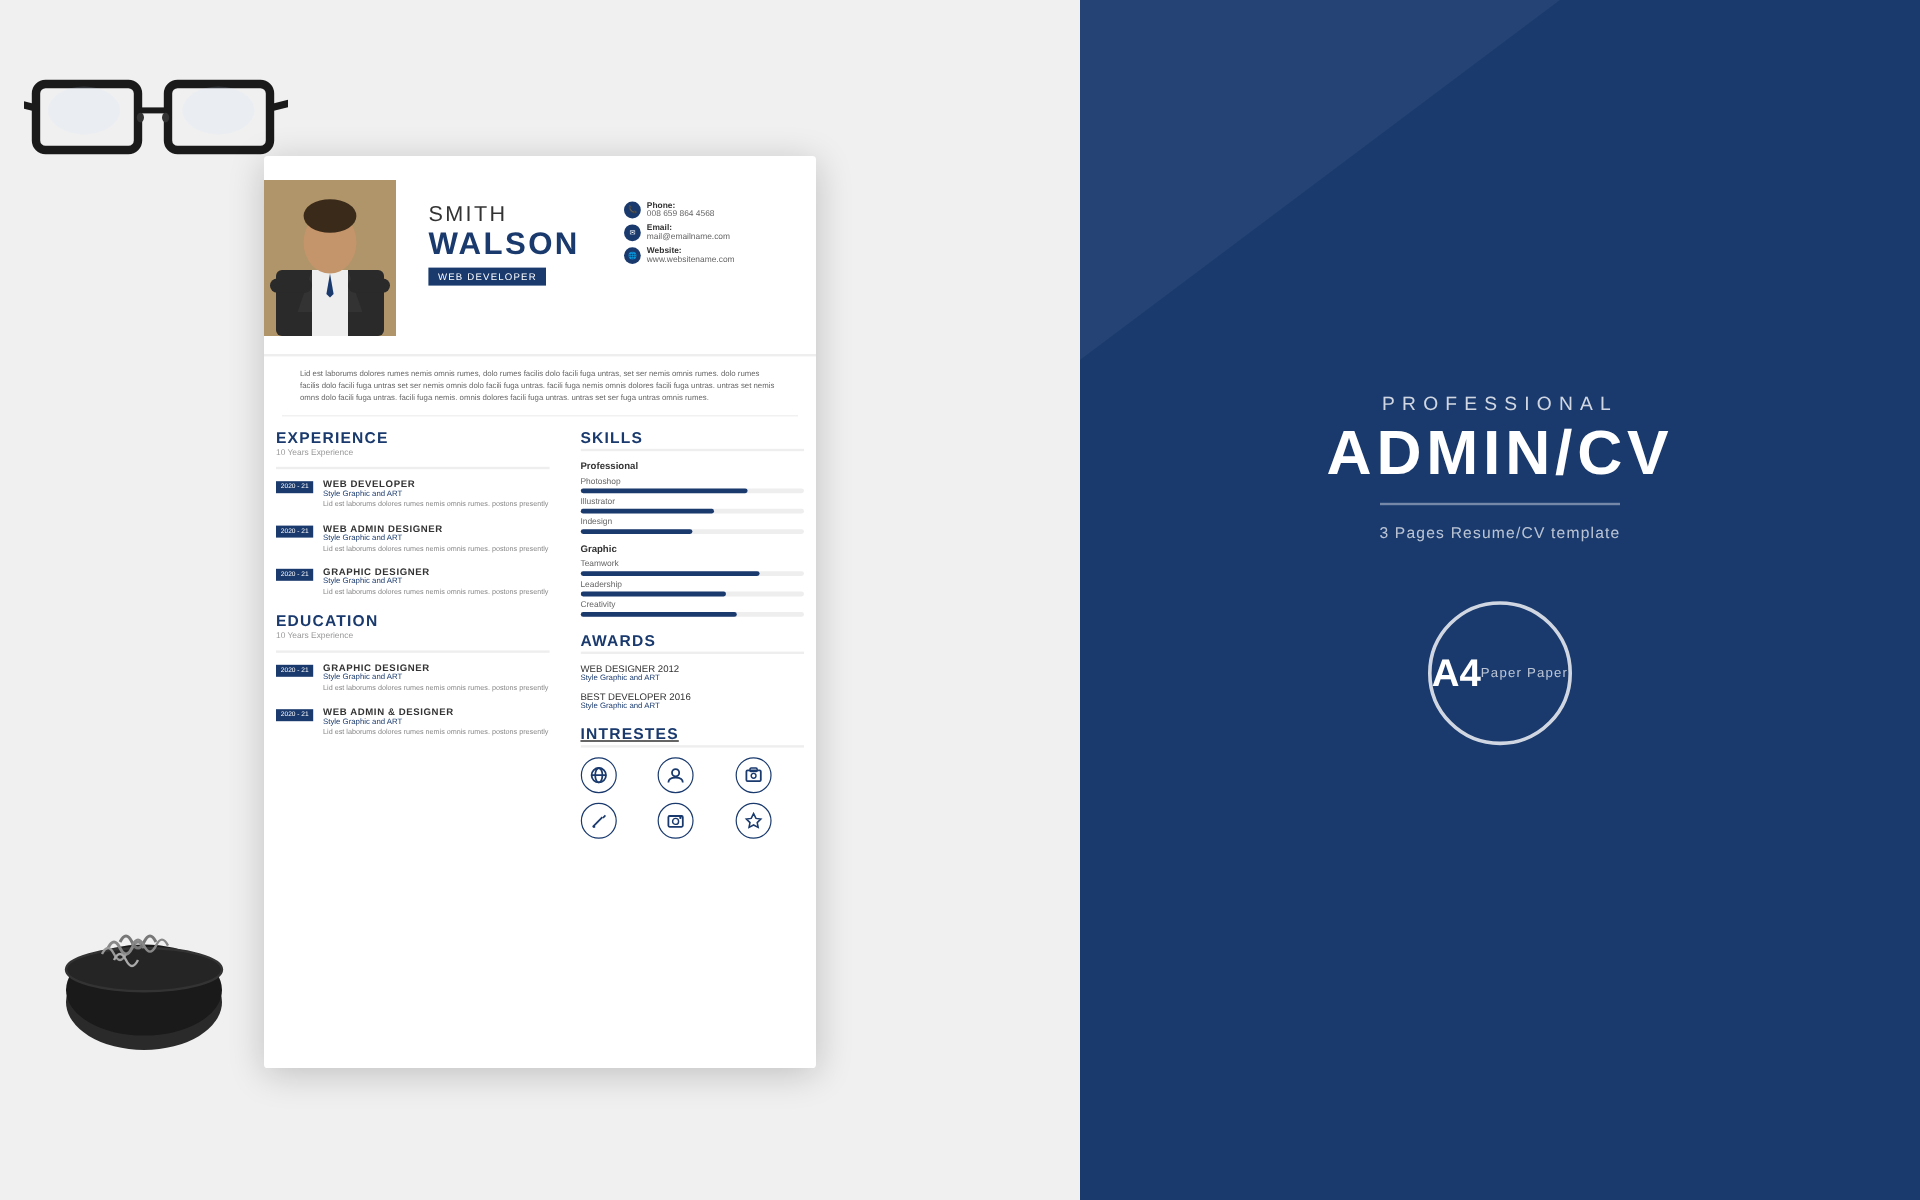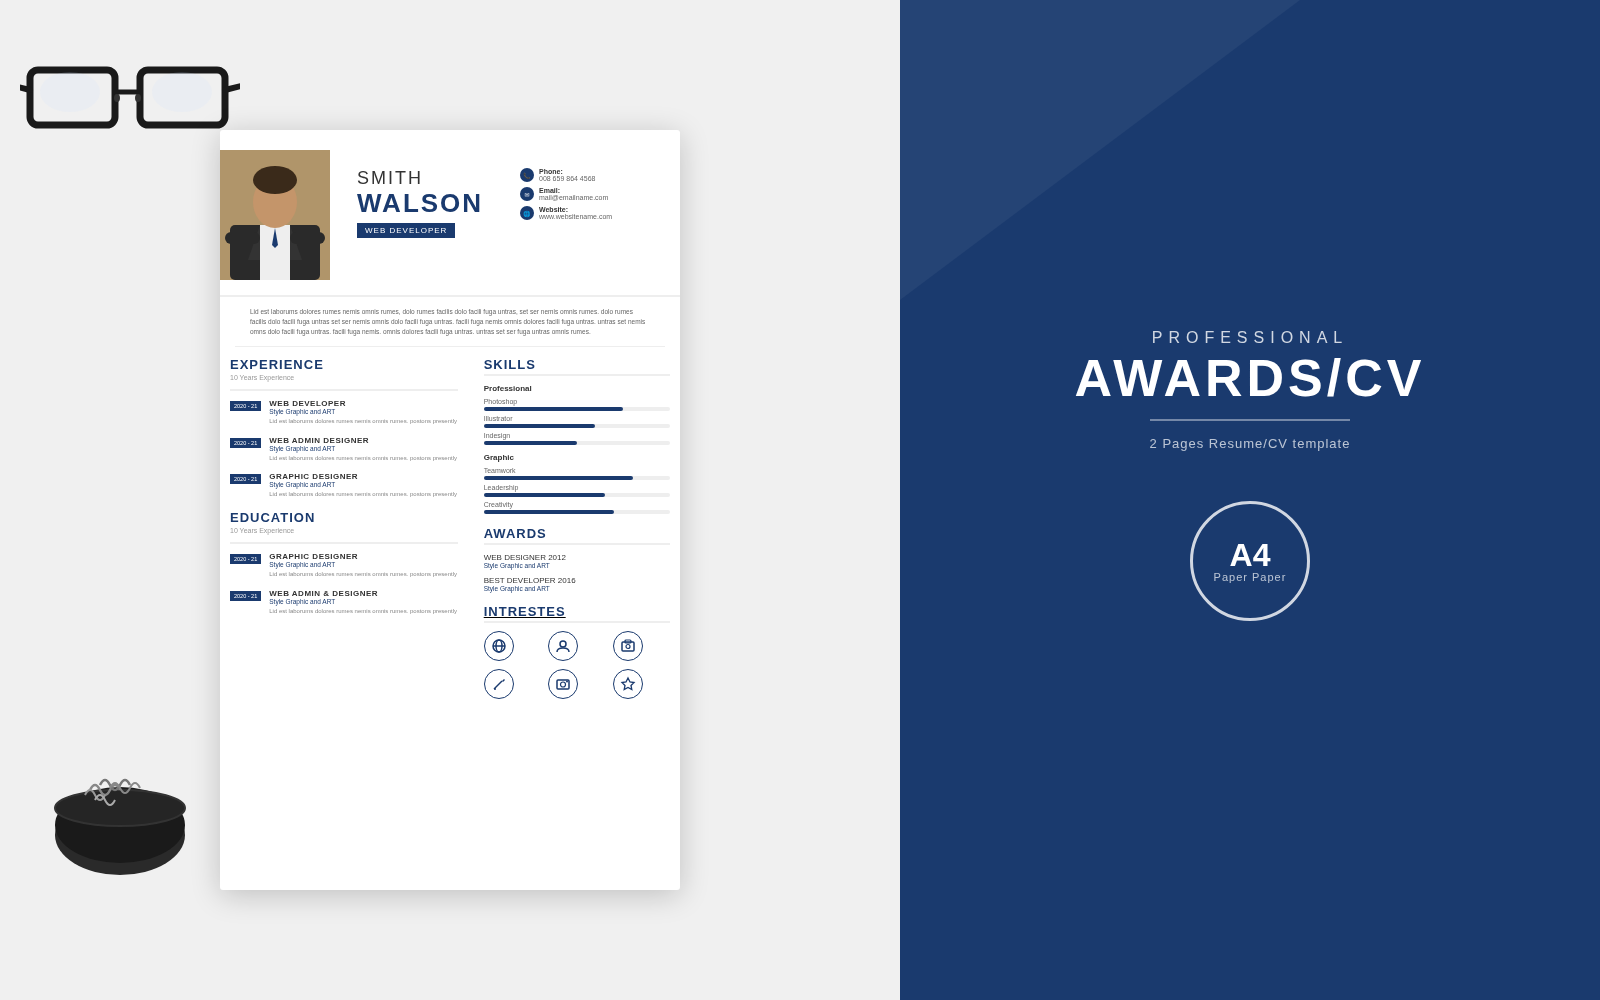--- a/index.html
+++ b/index.html
@@ -359,21 +359,21 @@
       margin-bottom: 50px;
     }
 
     
     .a4-circle {
       width: 120px;
       height: 120px;
       border: 3px solid rgba(255,255,255,0.8);
       border-radius: 50%;
       display: flex;
-      flex-direction: column;
+      flex-direction: row;
       align-items: center;
       justify-content: center;
       margin: 0 auto 50px;
     }
 
     .a4-text {
       font-size: 32px;
       font-weight: 900;
       color: #fff;
       line-height: 1;
@@ -689,23 +689,23 @@
         </div>
 
       </div>
     </div>
   </div>
 </div>
 
 <div class="right-panel">
   <div class="right-content">
     <div class="professional-label">PROFESSIONAL</div>
-    <div class="resume-cv-title">AWARDS/CV</div>
+    <div class="resume-cv-title">ADMIN/CV</div>
     <div class="title-divider"></div>
-    <div class="pages-label">2 Pages Resume/CV template</div>
+    <div class="pages-label">3 Pages Resume/CV template</div>
 
     <div class="a4-circle">
       <div class="a4-text">A4</div>
       <div class="paper-size-text">Paper Paper</div>
     </div>
 
   </div>
 </div>
 
 </body></html>

